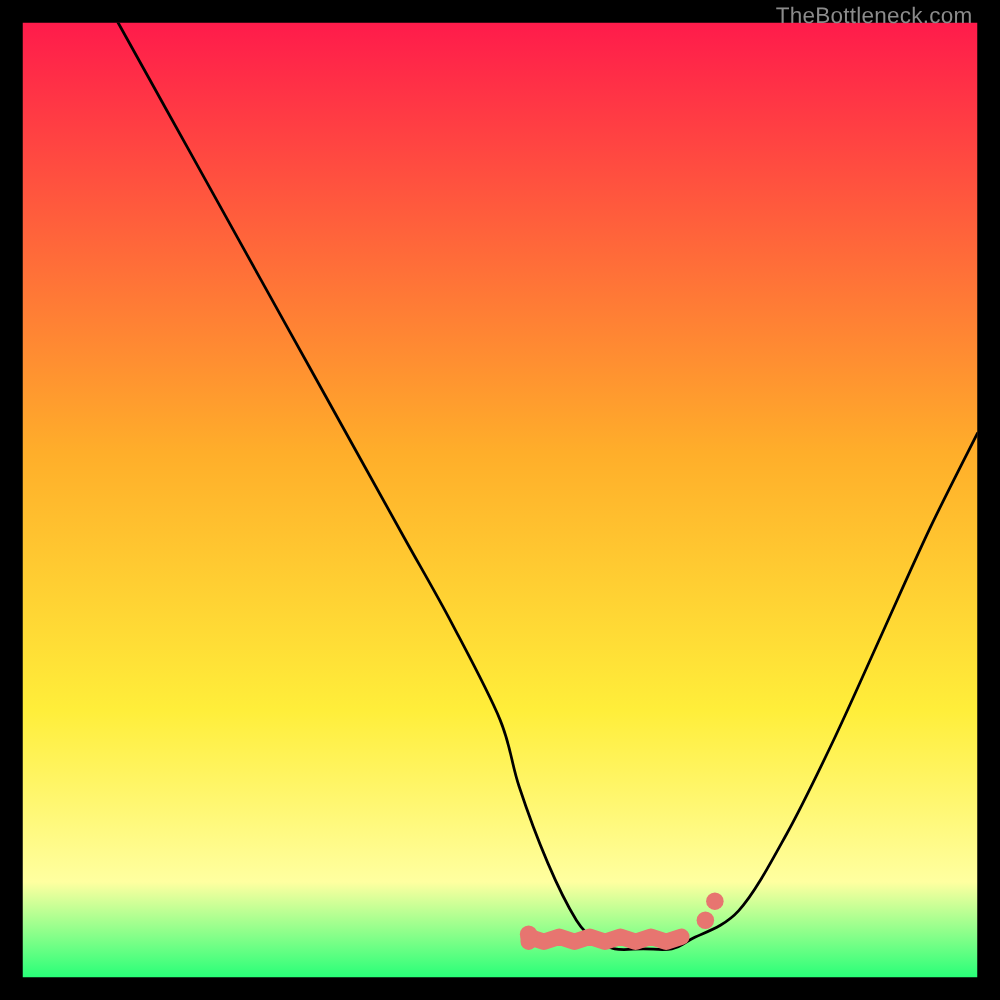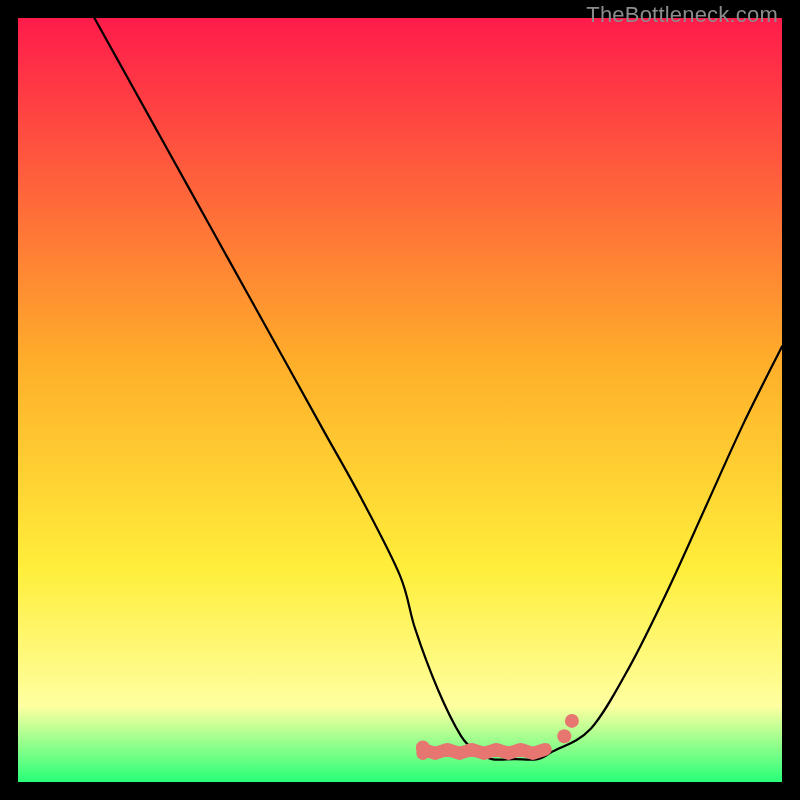--- a/index.html
+++ b/index.html
@@ -23,21 +23,21 @@
     left: 0;
     top: 0;
     width: 764px;
     height: 764px;
   }
   .watermark {
     position: absolute;
     top: 2px;
     right: 22px;
     font-family: Arial, Helvetica, sans-serif;
-    font-size: 22px;
+    font-size: 18px;
     font-weight: 500;
     color: #8b8b8b;
     letter-spacing: 0.2px;
     z-index: 10;
     user-select: none;
   }
 </style>
 </head>
 <body>
 

